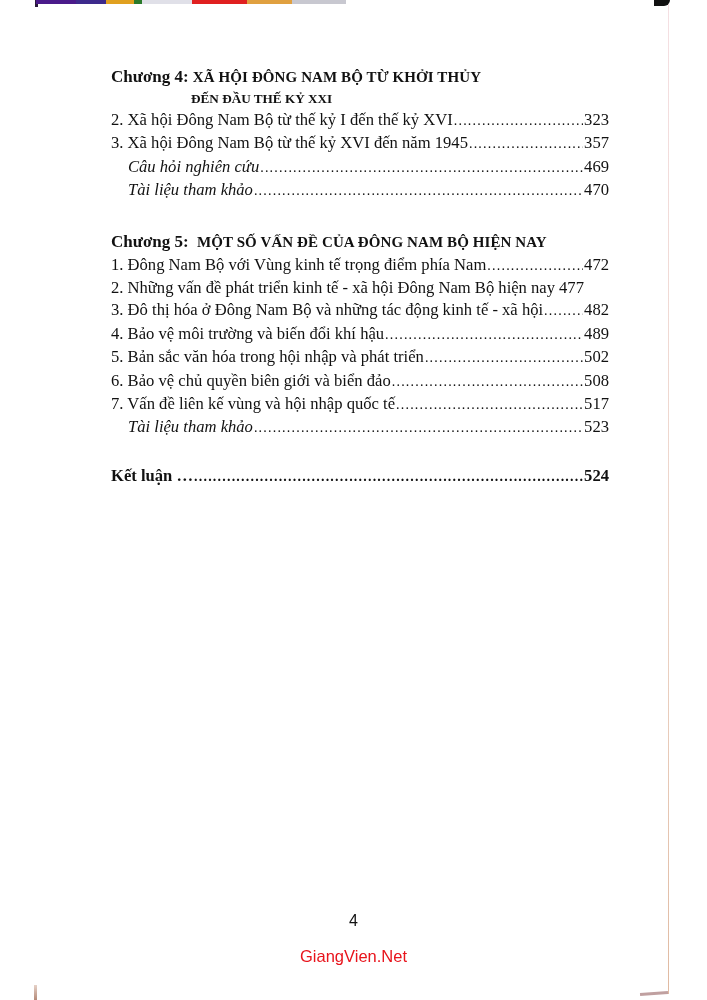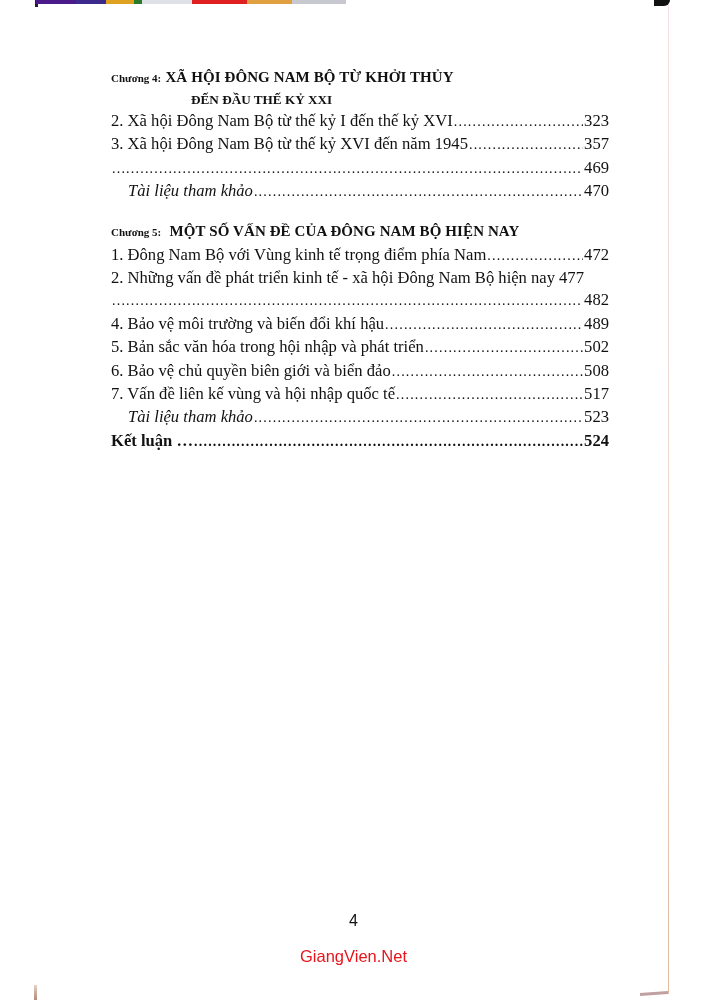--- a/index.html
+++ b/index.html
@@ -73,21 +73,21 @@
       left: 111px;
       top: 66px;
       width: 498px;
     }
     .chapter-head {
       font-weight: bold;
       font-size: 16.5px;
       line-height: 21px;
       white-space: nowrap;
     }
-    .chapter-head .ch-label { font-size: 11px; text-align: right; }
+    .chapter-head .ch-label { font-size: 17px; text-align: right; }
     .chapter-head .ch-title {
       font-size: 15px;
       letter-spacing: 0.1px;
     }
     .chapter-head .ch-title2 {
       display: block;
       padding-left: 80px;
       font-size: 13.2px;
     }
     .row {
@@ -106,23 +106,23 @@
       font-size: 14px;
     }
     .row .leader::before {
       content: "........................................................................................................................................................";
     }
     .row .page { flex: 0 0 auto; text-align: right; }
     .row.italic .label { font-style: italic; padding-left: 17px; }
     .row.bold { font-weight: bold; }
     .row.no-leader .leader { flex: 0 0 2px; }
     .row.no-leader .leader::before { content: ""; }
-    .ch5 { margin-top: 16px; }
+    .ch5 { margin-top: 28px; }
     .ch5-head { margin-bottom: 1px; }
-    .conclusion { }
+    .conclusion { margin-top: 25px; }
 
     .page-number {
       position: absolute;
       left: 0;
       width: 707px;
       top: 912px;
       text-align: center;
       font-family: "Liberation Sans", "DejaVu Sans", sans-serif;
       font-size: 16px;
       color: #111;
@@ -169,20 +169,21 @@
     <span class="label">2. Xã hội Đông Nam Bộ từ thế kỷ I đến thế kỷ XVI</span>
     <span class="leader"></span>
     <span class="page">323</span>
   </div>
   <div class="row">
     <span class="label">3. Xã hội Đông Nam Bộ từ thế kỷ XVI đến năm 1945</span>
     <span class="leader"></span>
     <span class="page">357</span>
   </div>
   <div class="row italic">
+    <span class="label">Câu hỏi nghiên cứu</span>
     <span class="leader"></span>
     <span class="page">469</span>
   </div>
   <div class="row italic">
     <span class="label">Tài liệu tham khảo</span>
     <span class="leader"></span>
     <span class="page">470</span>
   </div>
 
   <div class="chapter-head ch5 ch5-head">
@@ -194,20 +195,21 @@
     <span class="label">1. Đông Nam Bộ với Vùng kinh tế trọng điểm phía Nam</span>
     <span class="leader"></span>
     <span class="page">472</span>
   </div>
   <div class="row no-leader">
     <span class="label">2. Những vấn đề phát triển kinh tế - xã hội Đông Nam Bộ hiện nay</span>
     <span class="leader"></span>
     <span class="page">477</span>
   </div>
   <div class="row">
+    <span class="label">3. Đô thị hóa ở Đông Nam Bộ và những tác động kinh tế - xã hội</span>
     <span class="leader"></span>
     <span class="page">482</span>
   </div>
   <div class="row">
     <span class="label">4. Bảo vệ môi trường và biến đổi khí hậu</span>
     <span class="leader"></span>
     <span class="page">489</span>
   </div>
   <div class="row">
     <span class="label">5. Bản sắc văn hóa trong hội nhập và phát triển</span>

